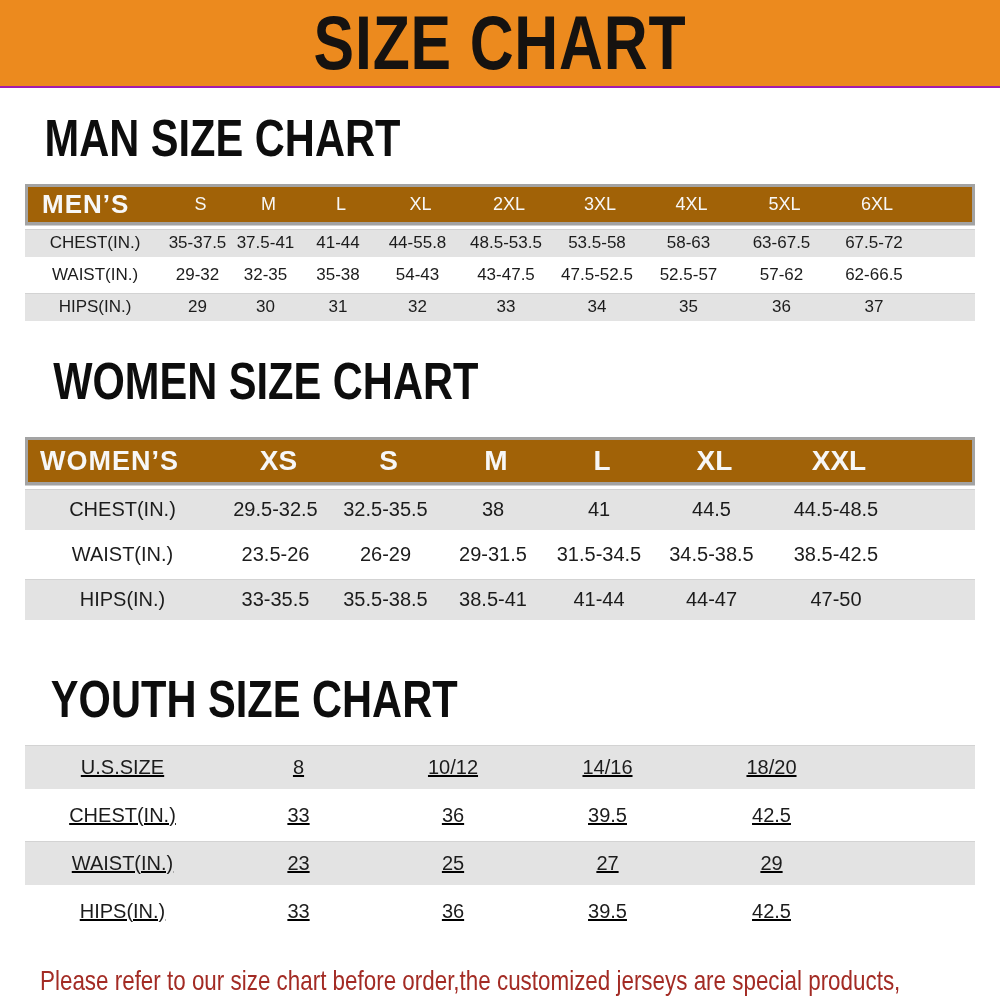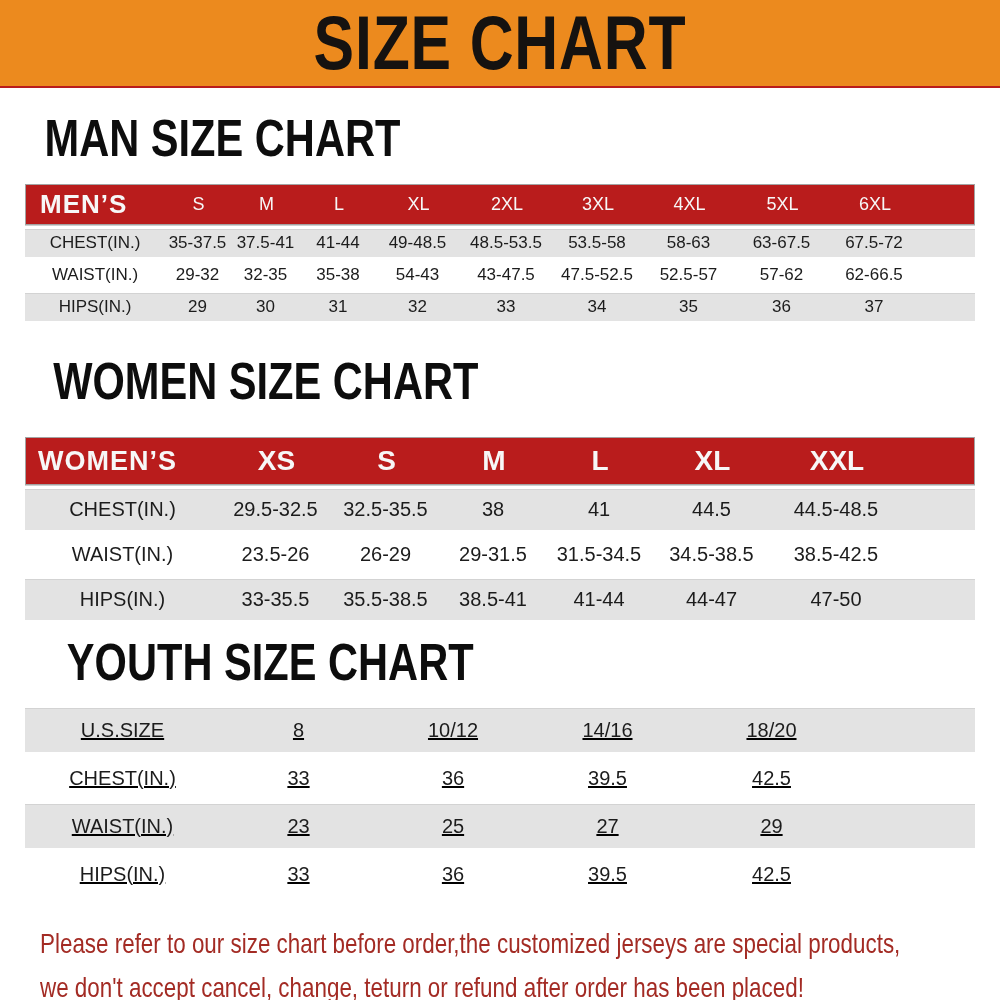--- a/index.html
+++ b/index.html
@@ -3,45 +3,45 @@
 <meta charset="utf-8">
 <style>
   * { margin: 0; padding: 0; box-sizing: border-box; }
   html, body { width: 1000px; height: 1000px; overflow: hidden; background: #ffffff;
     font-family: "Liberation Sans", sans-serif; }
 
   
   .banner {
     width: 1000px; height: 88px; background: #EC8A1E;
     display: flex; align-items: center; justify-content: center;
-    border-bottom: 2px solid #b91c1c;
+    border-bottom: 2px solid #a21caf;
   }
   .banner .cond {
     font-size: 76px; font-weight: 700; color: #151210; line-height: 1;
     letter-spacing: 1px;
   }
 
   .cond { display: inline-block; transform: scaleX(0.8); white-space: nowrap; }
 
   
   .section-heading {
     color: #0d0d0d;
     font-size: 52px; font-weight: 700; line-height: 1;
   }
   .heading-man   { margin-top: 24px; }
   .heading-women { margin-top: 34px; }
-  .heading-youth { margin-top: 16px; padding-left: 16px; }
+  .heading-youth { margin-top: 53px; }
 
   
   .size-table { width: 950px; margin: 0 auto; }
   .trow { display: grid; align-items: center; }
   .tcell { text-align: center; overflow: hidden; white-space: nowrap; }
 
   .thead {
-    background: #b91c1c; border: 1px solid #a3a3a3;
+    background: #a16207; border: 3px solid #a3a3a3;
     color: #f7f7f7;
     box-shadow: 0 1px 0 #cfcfcf;
   }
   .thead .corner { text-align: left; font-weight: 700; letter-spacing: 1px; }
   .shade { background: #e3e3e3; box-shadow: inset 0 1px 0 rgba(0,0,0,0.07); }
   .plain { background: #ffffff; }
   .trow { margin-bottom: 4px; }
   .size-table .trow:last-child { margin-bottom: 12px; }
 
   .rowlabel, .val { color: #1c1c1c; }
@@ -108,21 +108,21 @@
       <div class="tcell colhead">3XL</div>
       <div class="tcell colhead">4XL</div>
       <div class="tcell colhead">5XL</div>
       <div class="tcell colhead">6XL</div>
     </div>
     <div class="trow shade">
       <div class="tcell rowlabel">CHEST(IN.)</div>
       <div class="tcell val">35-37.5</div>
       <div class="tcell val">37.5-41</div>
       <div class="tcell val">41-44</div>
-      <div class="tcell val">49-48.5</div>
+      <div class="tcell val">44-55.8</div>
       <div class="tcell val">48.5-53.5</div>
       <div class="tcell val">53.5-58</div>
       <div class="tcell val">58-63</div>
       <div class="tcell val">63-67.5</div>
       <div class="tcell val">67.5-72</div>
     </div>
     <div class="trow plain">
       <div class="tcell rowlabel">WAIST(IN.)</div>
       <div class="tcell val">29-32</div>
       <div class="tcell val">32-35</div>

